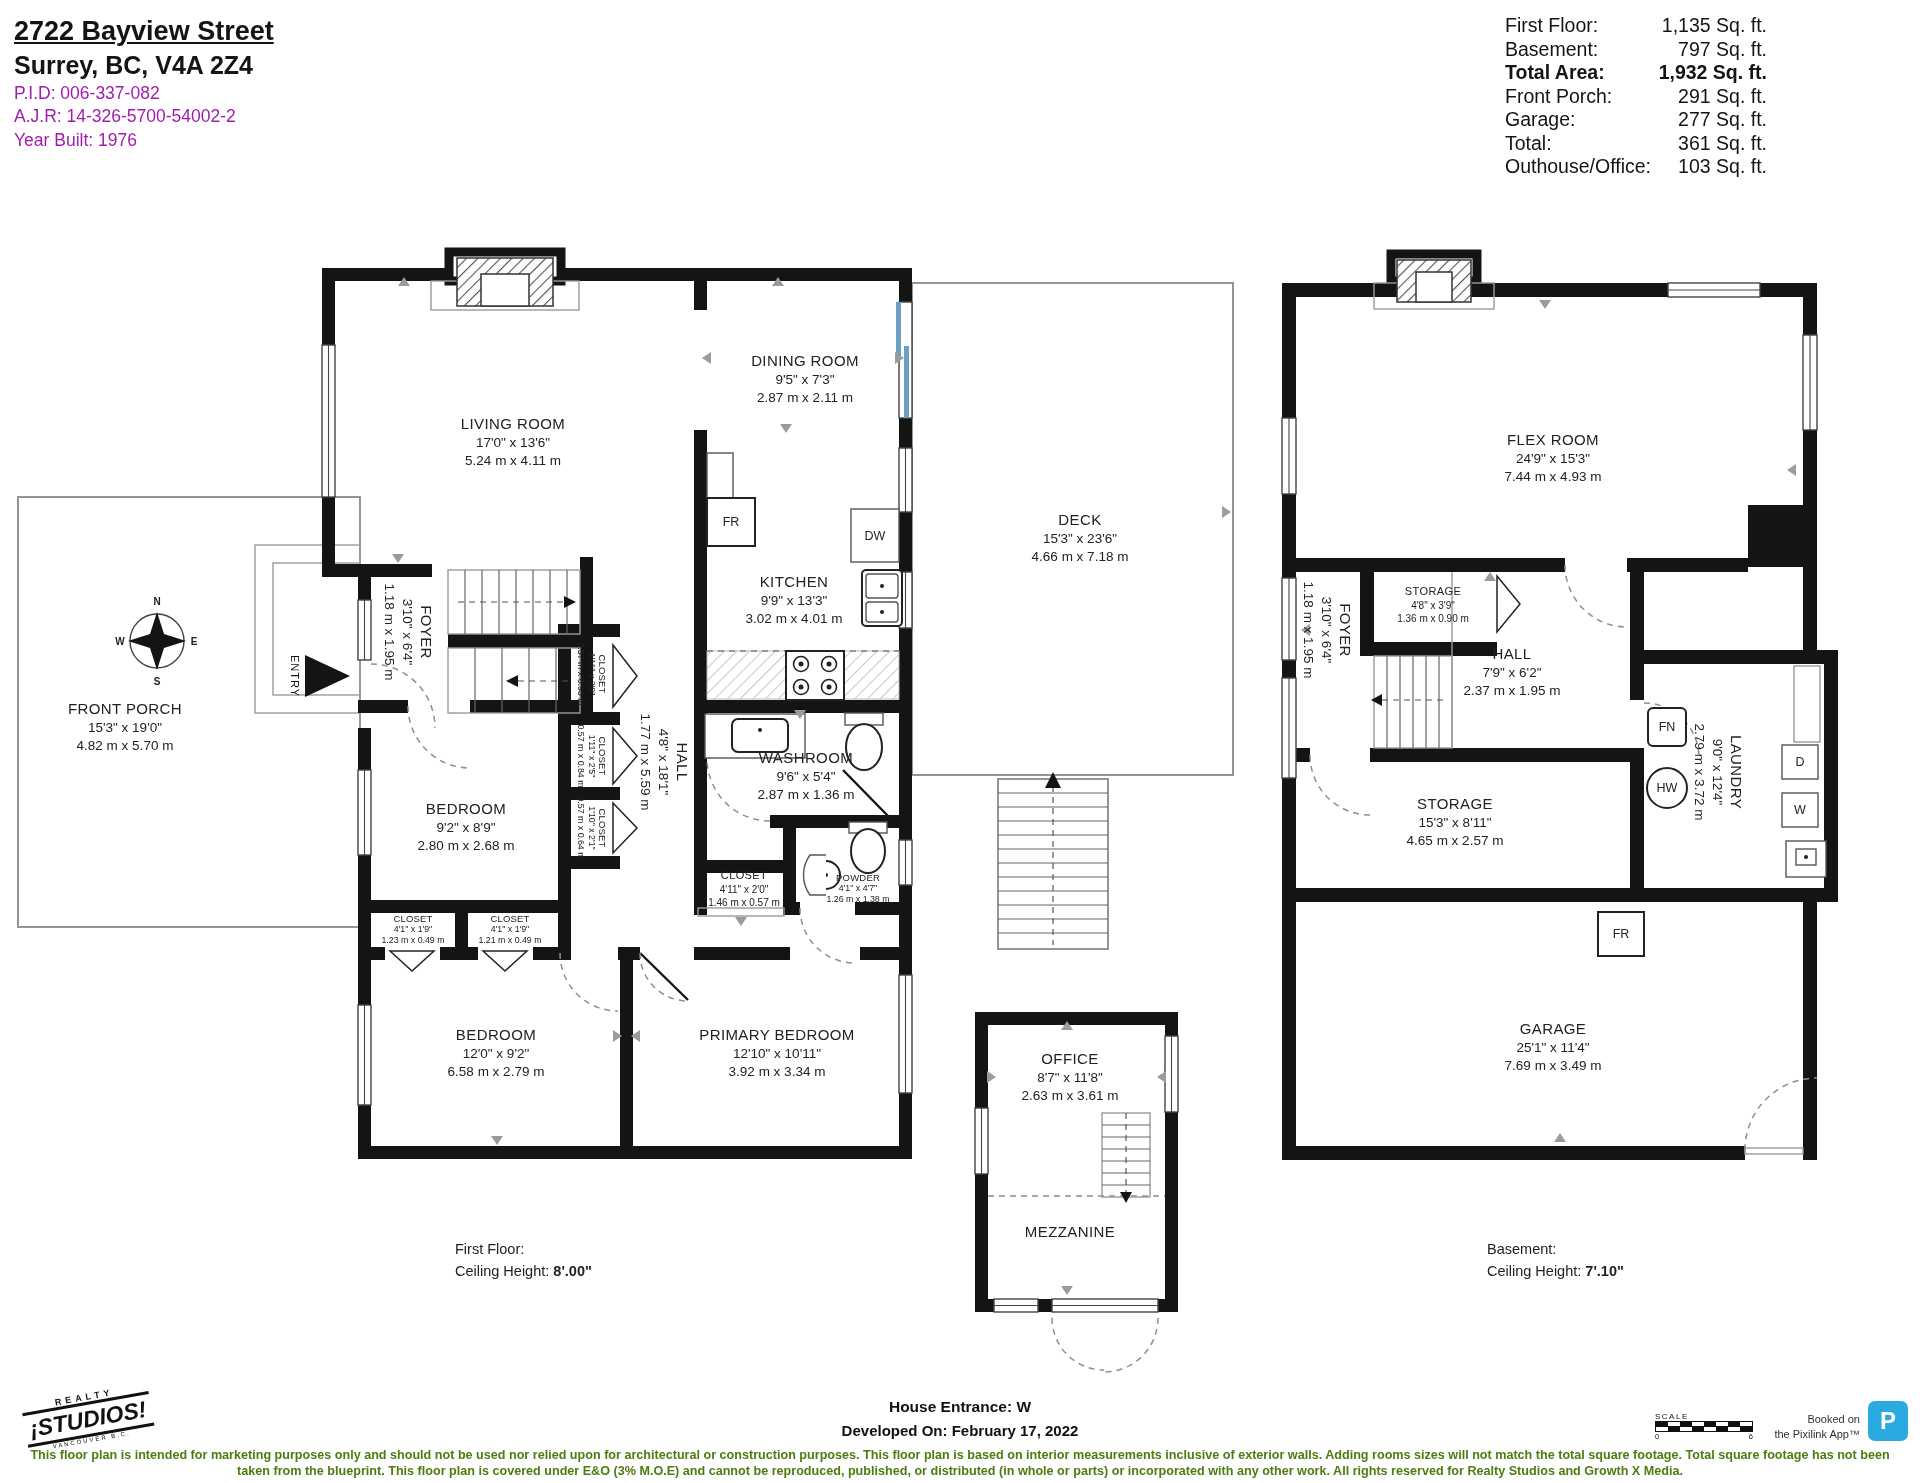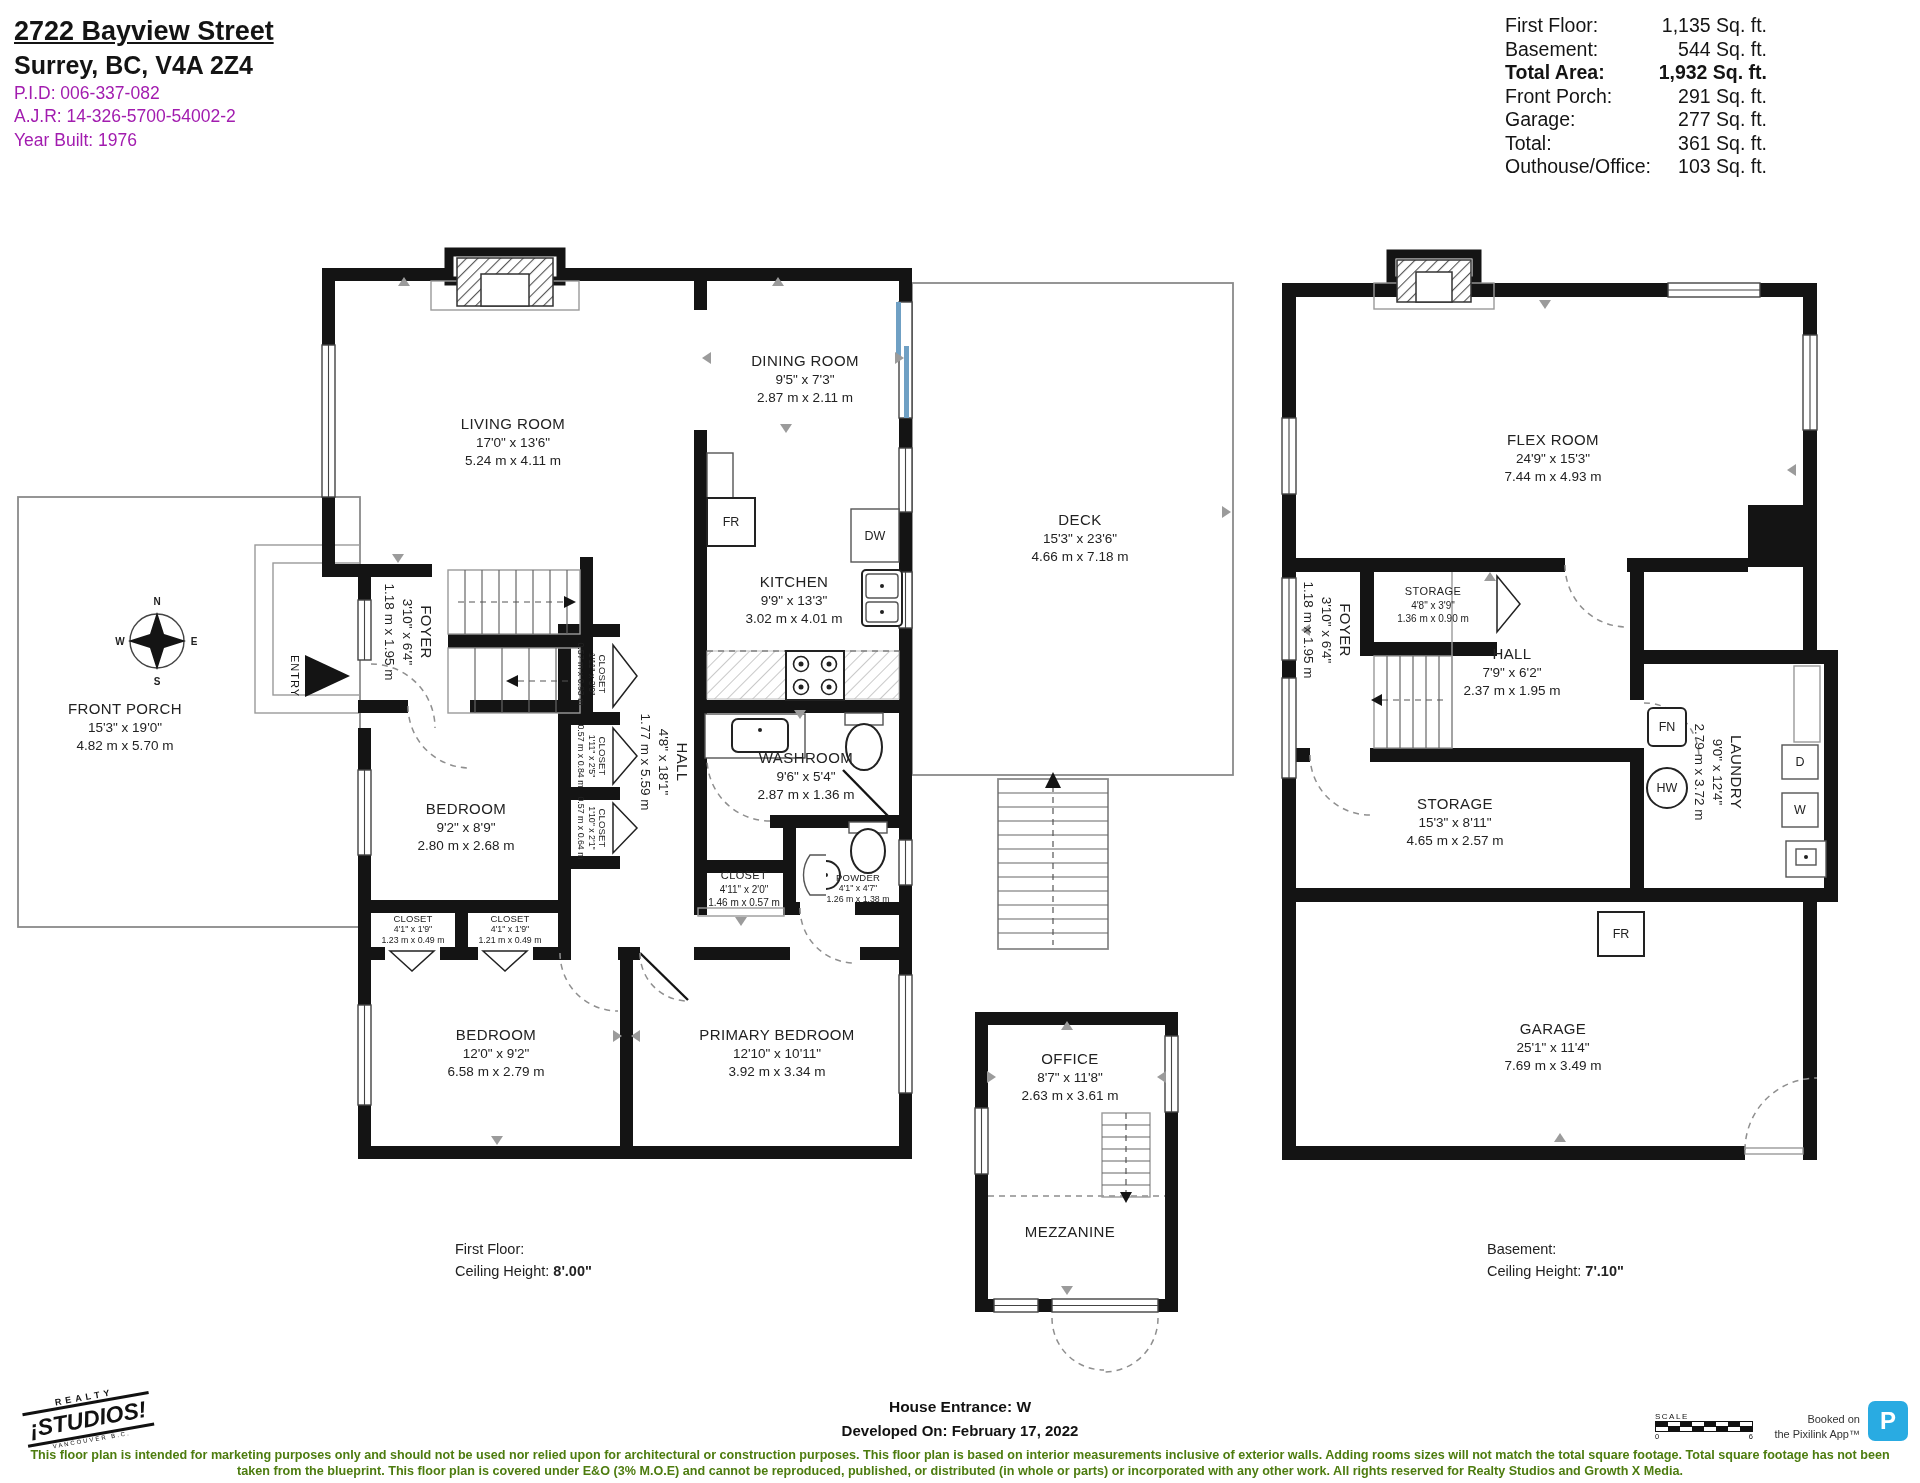--- a/index.html
+++ b/index.html
@@ -417,21 +417,21 @@
     <div class="m">Year Built: 1976</div>
   </div>
 
   <div class="areas">
     <div class="row">
         <span>First Floor:</span>
         <span>1,135 Sq. ft.</span>
       </div>
     <div class="row">
         <span>Basement:</span>
-        <span>544 Sq. ft.</span>
+        <span>797 Sq. ft.</span>
       </div>
     <div class="row bold">
         <span>Total Area:</span>
         <span>1,932 Sq. ft.</span>
       </div>
     <div class="row">
         <span>Front Porch:</span>
         <span>291 Sq. ft.</span>
       </div>
     <div class="row">

